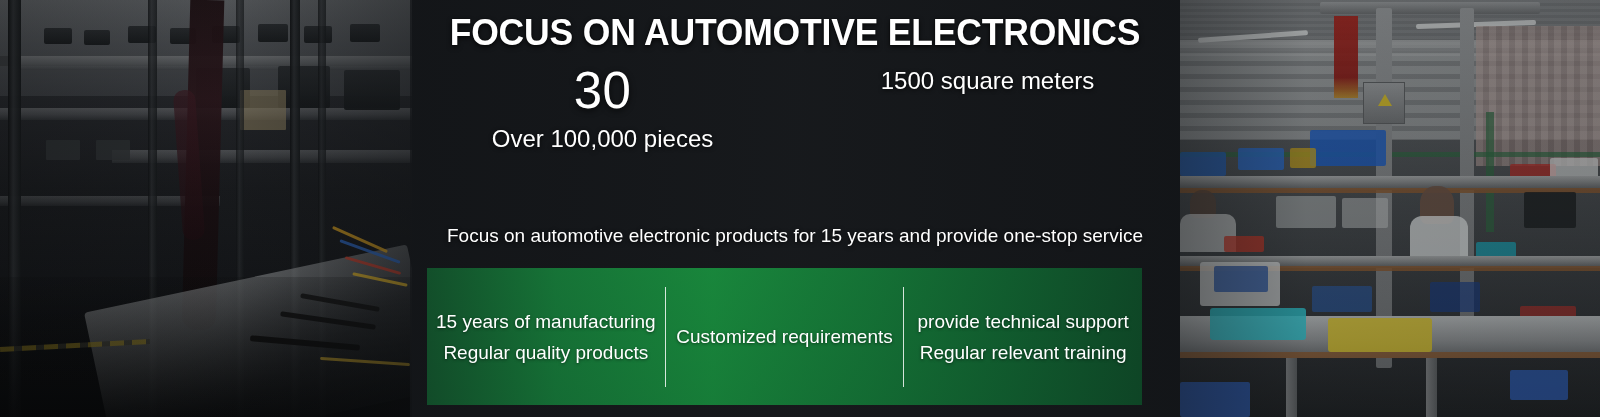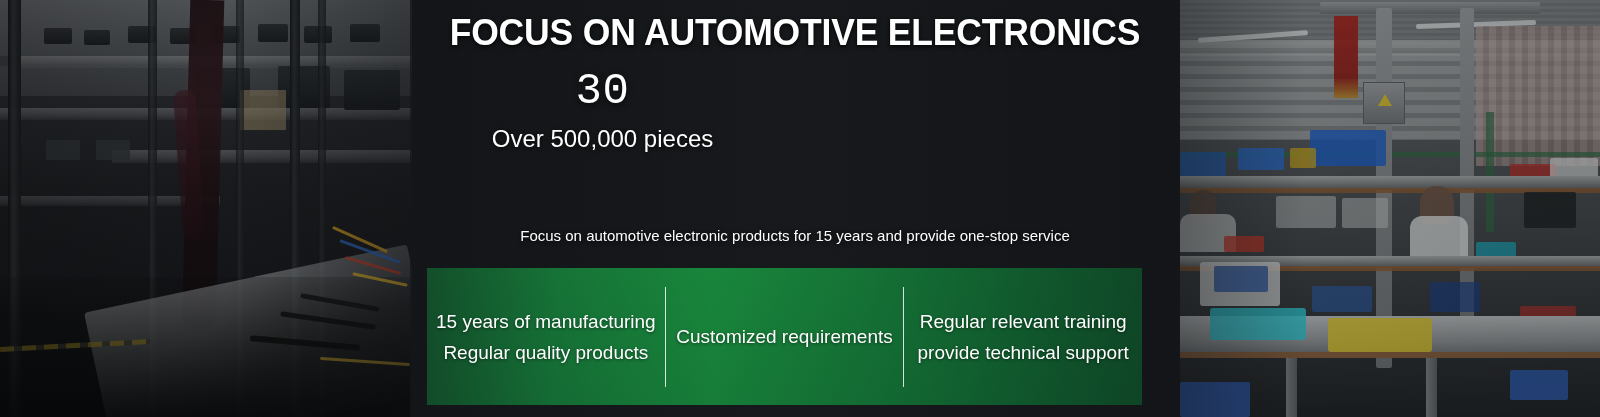--- a/index.html
+++ b/index.html
@@ -110,40 +110,40 @@
     letter-spacing:-0.2px;
     transform:scaleX(.96);
     text-shadow:0 2px 5px rgba(0,0,0,.75), 0 0 2px rgba(0,0,0,.6);
     white-space:nowrap;
     font-family:"Liberation Sans", sans-serif;
   }
 
   .stats{ position:absolute; left:0; top:62px; width:770px; display:flex; }
   .stat{ flex:1; text-align:center; color:#fff; }
   .stat .num{
-    font-size:44px; font-weight:300; line-height:58px;
+    font-size:51px; font-weight:300; line-height:58px;
     letter-spacing:0.5px;
     text-shadow:0 2px 6px rgba(0,0,0,.7);
-    font-family:Liberation Mono, monospace;
+    font-family:Liberation Sans, sans-serif;
   }
   .stat .lbl{
     font-size:24px; line-height:34px; font-weight:400;
     text-shadow:0 1px 4px rgba(0,0,0,.75);
     margin-top:2px;
   }
   .stat .sub{
     font-size:24px; line-height:34px; font-weight:400;
     text-shadow:0 1px 4px rgba(0,0,0,.75);
     margin-top:2px;
   }
 
   .tagline{
     position:absolute; left:0; top:222px; width:770px;
     text-align:center; color:#fff;
-    font-size:15px; line-height:28px;
+    font-size:19px; line-height:28px;
     text-shadow:0 1px 4px rgba(0,0,0,.8);
     white-space:nowrap;
   }
 
   
   .greenbox{
     position:absolute; left:17px; top:268px; width:715px; height:137px;
     background:
       linear-gradient(90deg,
         rgba(18,78,42,.90) 0%,
@@ -284,38 +284,39 @@
   <div class="edge-right"></div>
   <div class="center-overlay"></div>
 
   <div class="content">
 
     <div class="headline">FOCUS ON AUTOMOTIVE ELECTRONICS</div>
 
     <div class="stats">
       <div class="stat">
         <div class="num">30</div>
-        <div class="sub">Over 500,000 pieces</div>
+        <div class="sub">Over 100,000 pieces</div>
       </div>
       <div class="stat">
+        <div class="sub">1500 square meters</div>
       </div>
     </div>
 
     <div class="tagline">Focus on automotive electronic products for 15 years and provide one-stop service</div>
 
     <div class="greenbox">
       <div class="gcol">
         <div class="ln">15 years of manufacturing</div>
         <div class="ln">Regular quality products</div>
       </div>
       <div class="gdiv"></div>
       <div class="gcol">
         <div class="ln">Customized requirements</div>
       </div>
       <div class="gdiv"></div>
       <div class="gcol">
+        <div class="ln">provide technical support</div>
         <div class="ln">Regular relevant training</div>
-        <div class="ln">provide technical support</div>
       </div>
     </div>
 
   </div>
 </div>
 
 </body></html>

